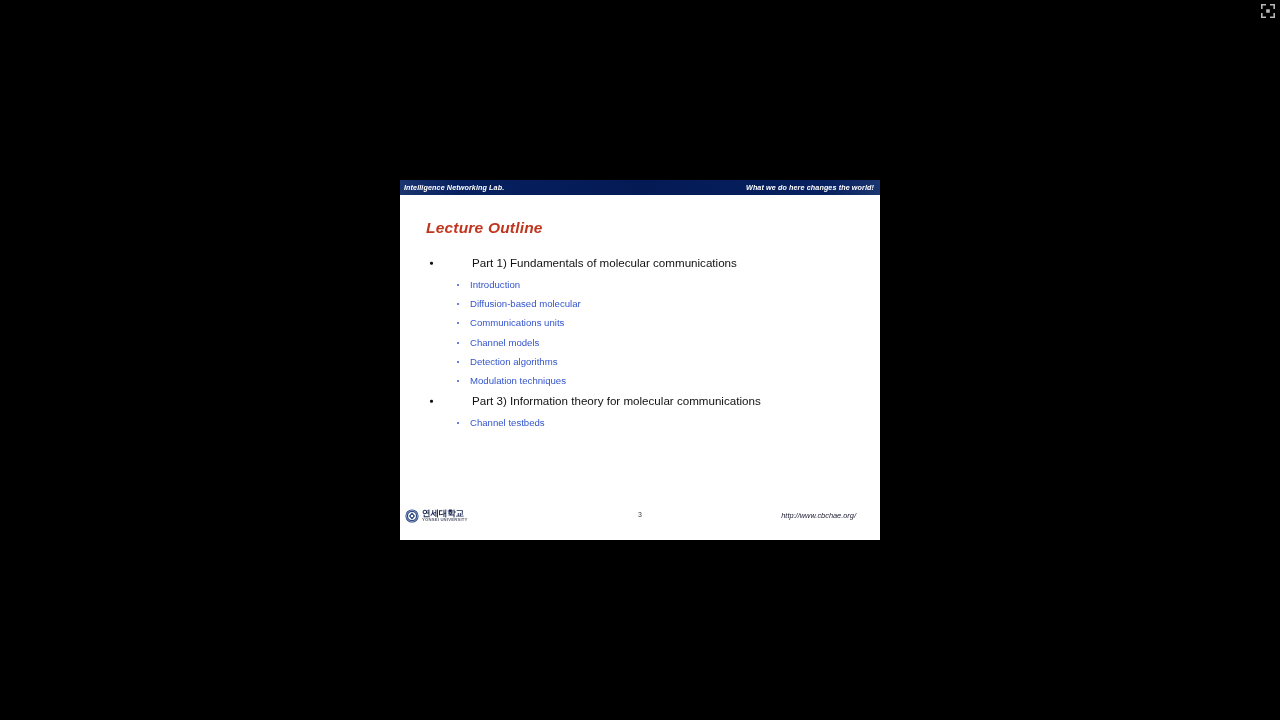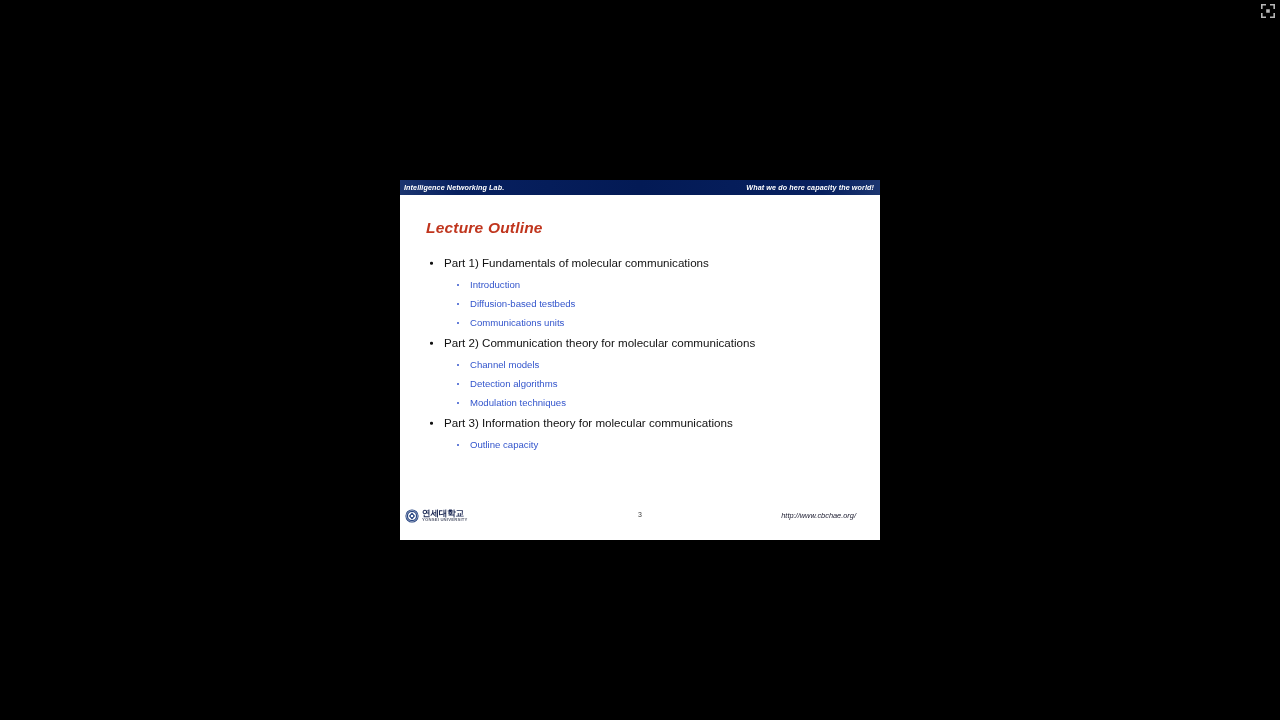--- a/index.html
+++ b/index.html
@@ -80,21 +80,21 @@
   #outline {
     position: absolute;
     left: 0;
     top: 58px;
     width: 480px;
   }
 
   
   .lvl1 {
     position: relative;
-    padding-left: 44px;
+    padding-left: 72px;
     font-size: 11.6px;
     color: #111111;
     line-height: 1.0;
     margin-bottom: 2px;
     height: 20px;
     display: flex;
     align-items: center;
     white-space: nowrap;
   }
   .lvl1 .bullet {
@@ -201,75 +201,71 @@
       <path d="M15 15 h-5 v-1.6 h3.4 v-3.4 h1.6 z"></path>
       <path d="M6.2 6.2 h3.6 v3.6 h-3.6 z"></path>
     </g>
   </svg>
 </div>
 
 <div id="slide">
 
   <div id="slide-header">
     <span class="hdr-text">Intelligence Networking Lab.</span>
-    <span class="hdr-text">What we do here capacity the world!</span>
+    <span class="hdr-text">What we do here changes the world!</span>
   </div>
 
   <div id="slide-body">
 
     <div id="slide-title">Lecture Outline</div>
 
     <div id="outline">
 
       <div class="group">
         <div class="lvl1">
           <span class="bullet"></span>
           <span>Part 1) Fundamentals of molecular communications</span>
         </div>
         <div class="lvl2">
           <span class="bullet"></span>
           <span>Introduction</span>
         </div>
         <div class="lvl2">
           <span class="bullet"></span>
-          <span>Diffusion-based testbeds</span>
+          <span>Diffusion-based molecular</span>
         </div>
         <div class="lvl2">
           <span class="bullet"></span>
           <span>Communications units</span>
+        </div>
+      </div>
+
+      <div class="group">
+        <div class="lvl2">
+          <span class="bullet"></span>
+          <span>Channel models</span>
+        </div>
+        <div class="lvl2">
+          <span class="bullet"></span>
+          <span>Detection algorithms</span>
+        </div>
+        <div class="lvl2">
+          <span class="bullet"></span>
+          <span>Modulation techniques</span>
         </div>
       </div>
 
       <div class="group">
         <div class="lvl1">
           <span class="bullet"></span>
-          <span>Part 2) Communication theory for molecular communications</span>
-        </div>
-        <div class="lvl2">
-          <span class="bullet"></span>
-          <span>Channel models</span>
-        </div>
-        <div class="lvl2">
-          <span class="bullet"></span>
-          <span>Detection algorithms</span>
-        </div>
-        <div class="lvl2">
-          <span class="bullet"></span>
-          <span>Modulation techniques</span>
-        </div>
-      </div>
-
-      <div class="group">
-        <div class="lvl1">
-          <span class="bullet"></span>
           <span>Part 3) Information theory for molecular communications</span>
         </div>
         <div class="lvl2">
           <span class="bullet"></span>
-          <span>Outline capacity</span>
+          <span>Channel testbeds</span>
         </div>
       </div>
 
 
     </div>
 
     <div id="slide-footer">
 
       <div id="logo">
         <svg id="logo-mark" viewBox="0 0 32 32" aria-hidden="true">

